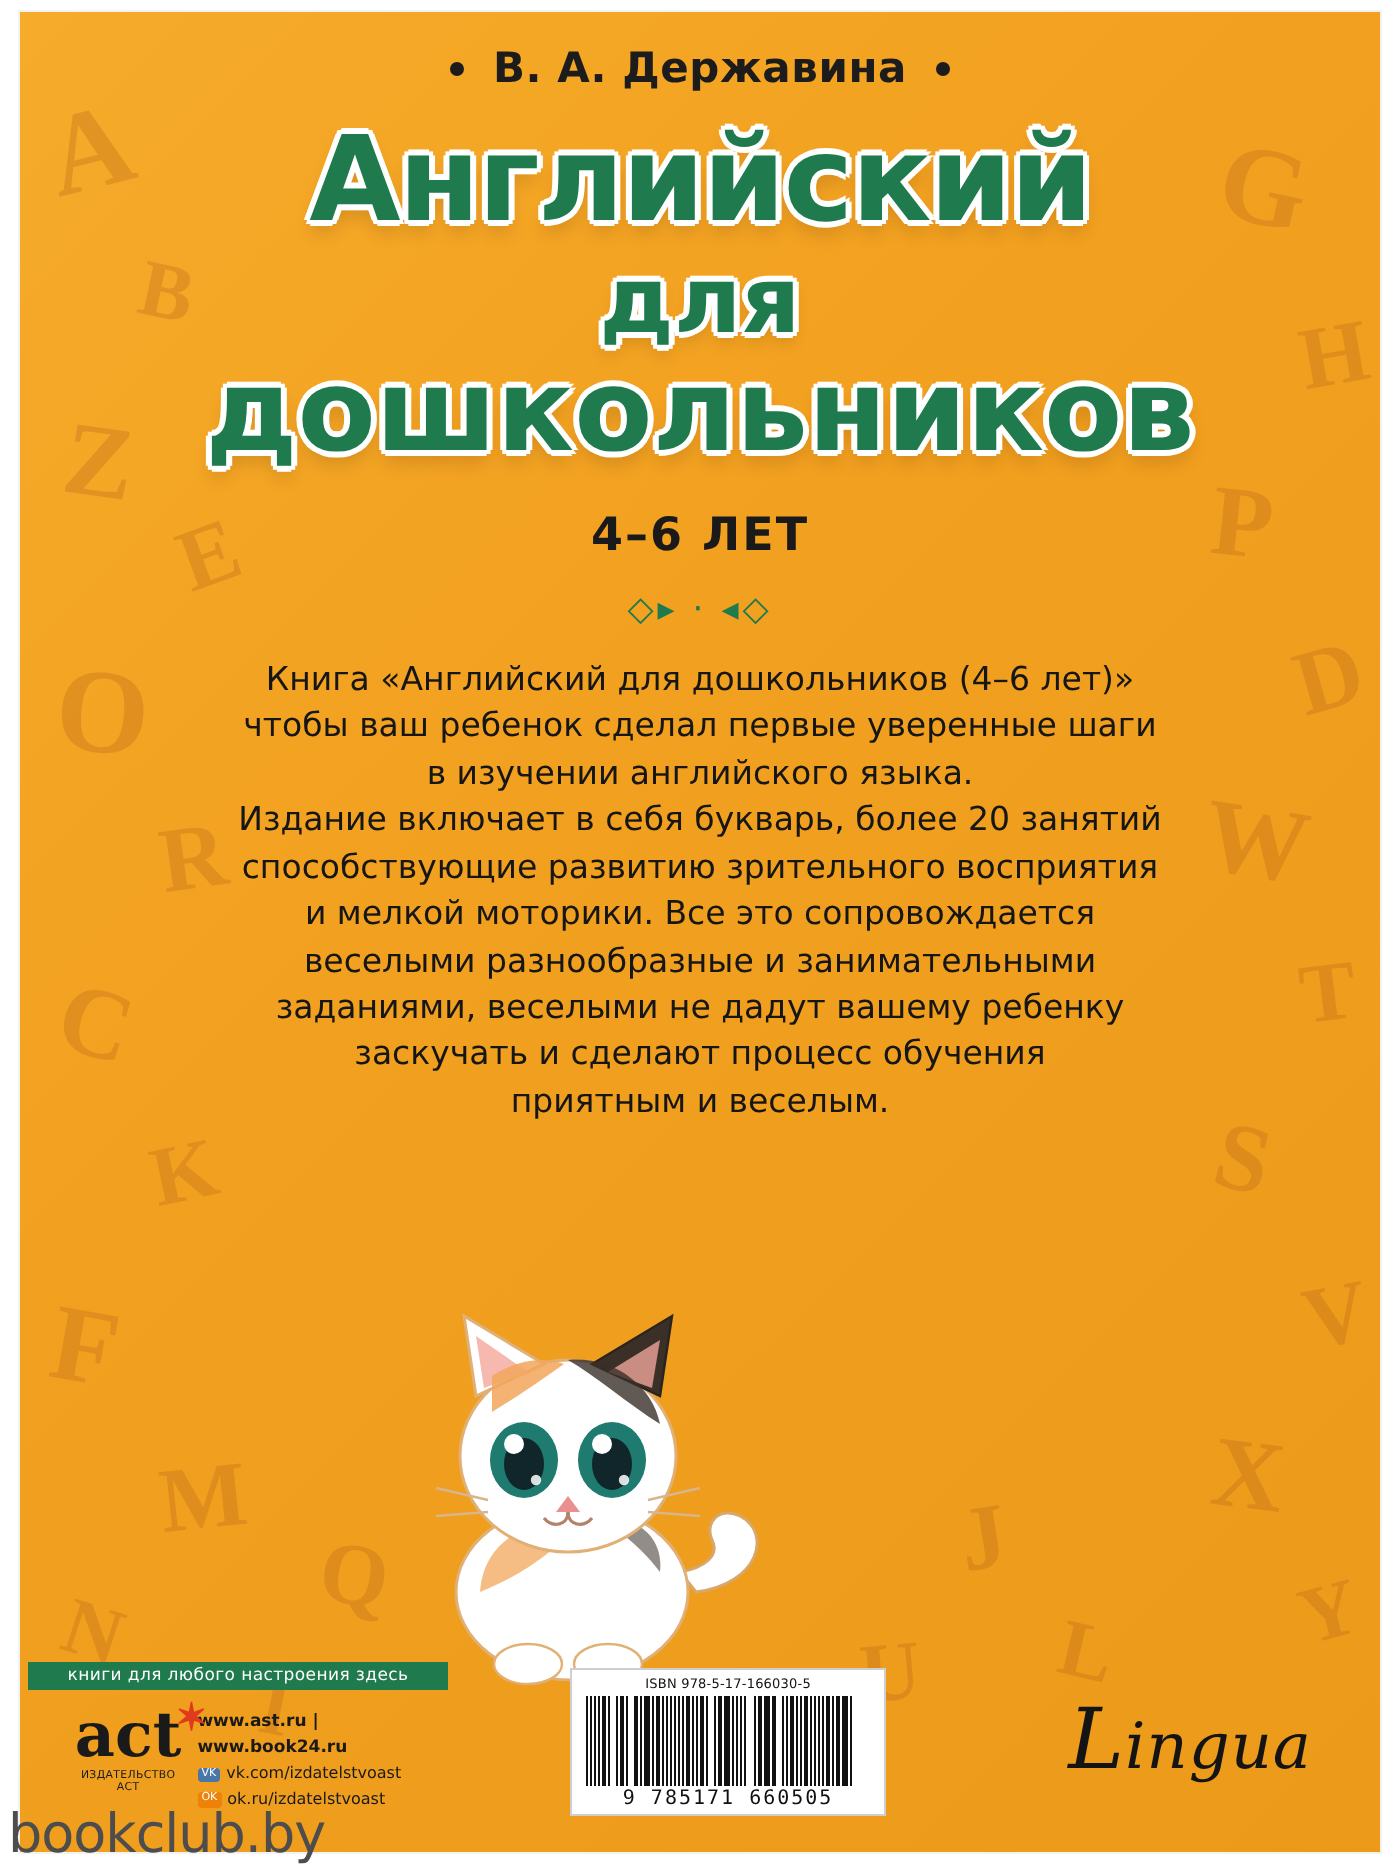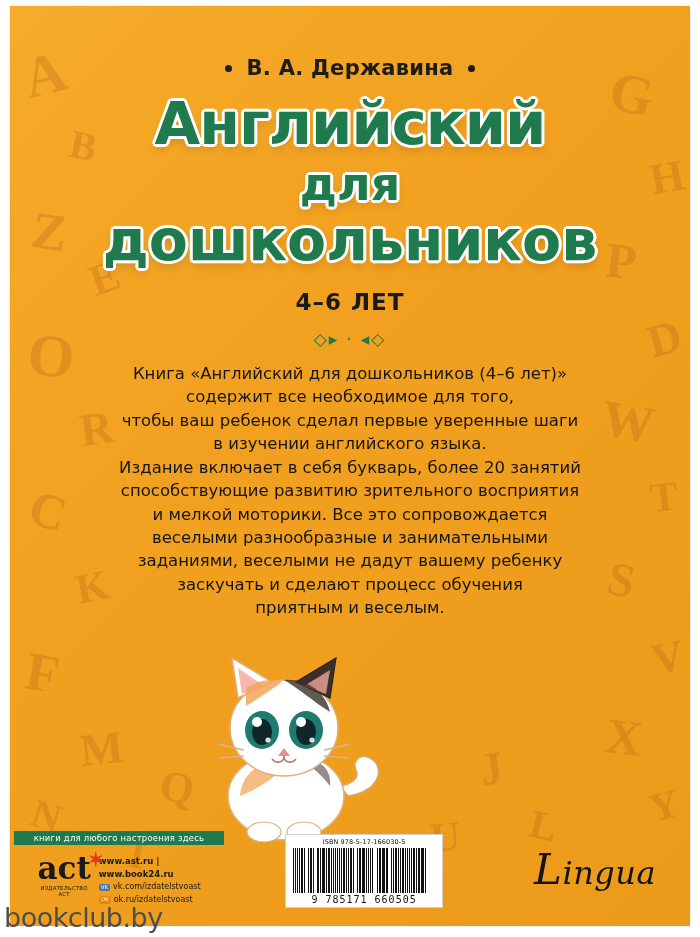--- a/index.html
+++ b/index.html
@@ -48,21 +48,21 @@
   .cover-inner {
     position: absolute;
     inset: 0;
     display: flex;
     flex-direction: column;
     align-items: center;
   }
 
   
   .author-line {
-    margin-top: 50px;
+    margin-top: 16px;
     display: flex;
     align-items: center;
     gap: 14px;
     color: #1c1c1c;
     font-size: 21px;
     font-weight: bold;
     letter-spacing: 0.3px;
     font-family: "DejaVu Sans", sans-serif;
   }
   .author-line .dot {
@@ -353,21 +353,20 @@
     <div class="age-badge">4–6 ЛЕТ</div>
 
     <div class="ornament">
       <span class="orn-shape">◇▸</span>
       <span class="orn-shape">·</span>
       <span class="orn-shape">◂◇</span>
     </div>
 
     <div class="annotation" id="annotation">
         <p>Книга «Английский для дошкольников (4–6 лет)»</p>
-        <p>содержит все необходимое для того,</p>
         <p>чтобы ваш ребенок сделал первые уверенные шаги</p>
         <p>в изучении английского языка.</p>
         <p>Издание включает в себя букварь, более 20 занятий</p>
         <p>способствующие развитию зрительного восприятия</p>
         <p>и мелкой моторики. Все это сопровождается</p>
         <p>веселыми разнообразные и занимательными</p>
         <p>заданиями, веселыми не дадут вашему ребенку</p>
         <p>заскучать и сделают процесс обучения</p>
         <p>приятным и веселым.</p>
       </div>

